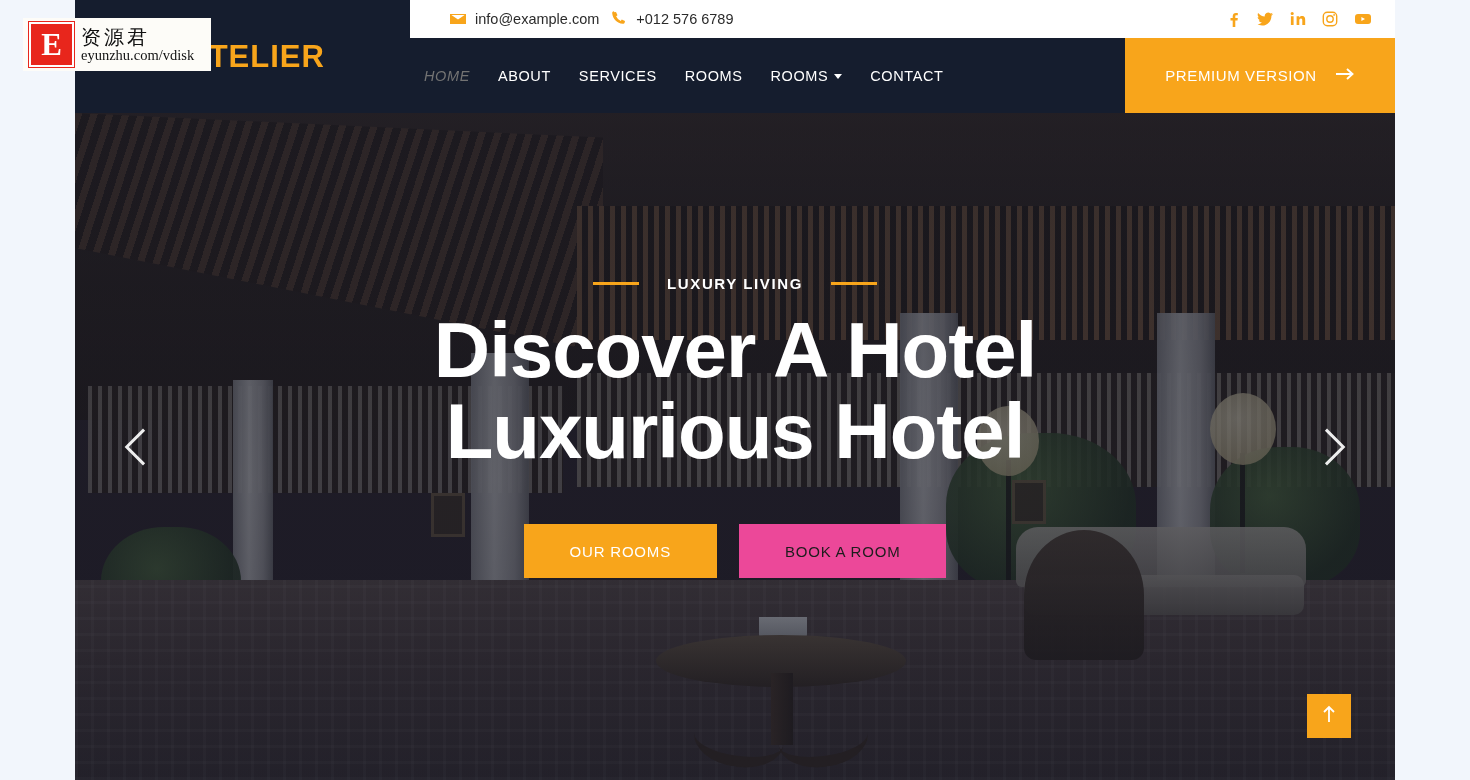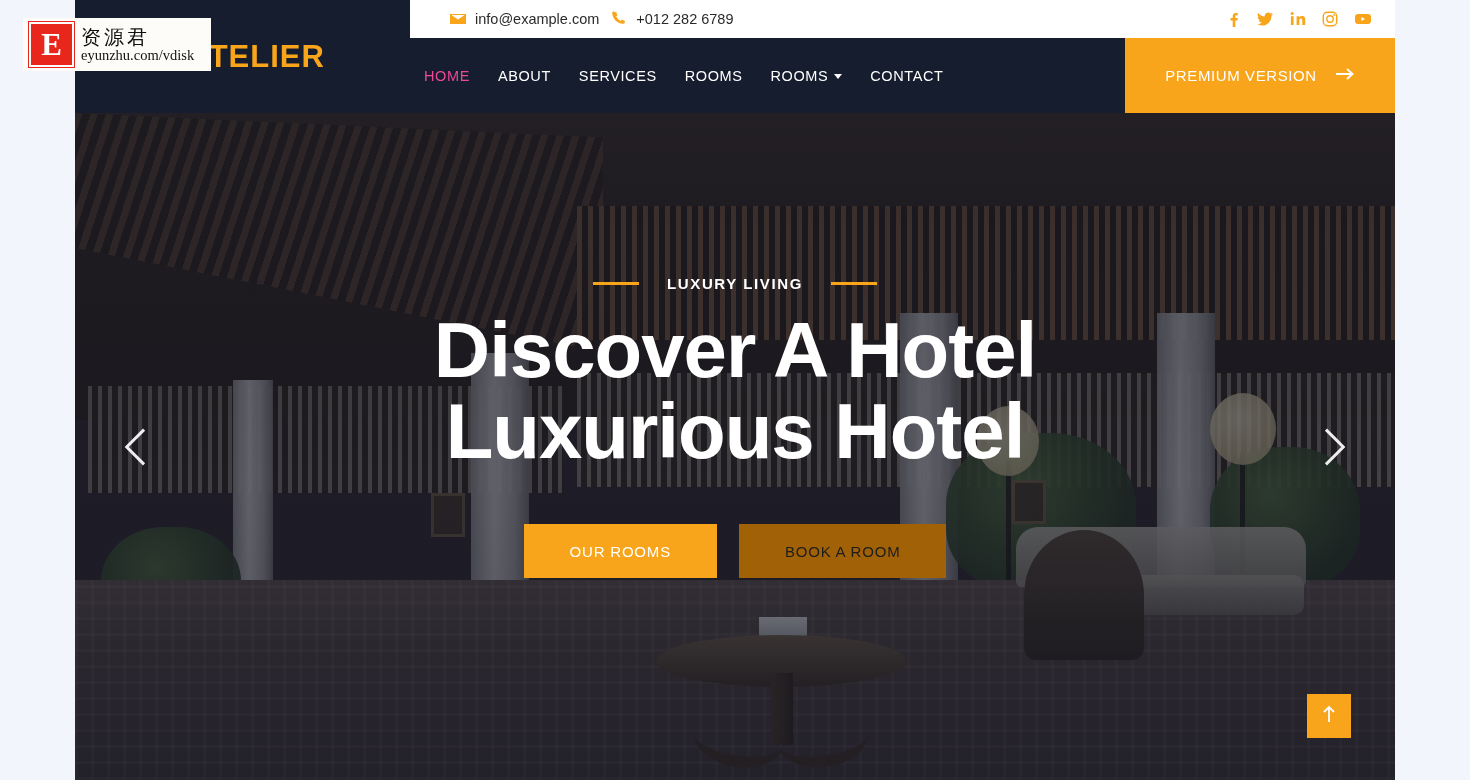--- a/index.html
+++ b/index.html
@@ -57,21 +57,21 @@
     width: 1320px; height: 75px;
     background: #151d2e;
     display: flex; align-items: center;
   }
   .navlinks { margin-left: 335px; display: flex; align-items: center; gap: 0; }
   .navlink {
     font-size: 14.5px; color: #ffffff; letter-spacing: .6px;
     padding: 0 14px; white-space: nowrap; cursor: pointer;
     display: flex; align-items: center; gap: 6px;
   }
-  .navlink.active { color: #ec4899; }
+  .navlink.active { color: #737373; font-style: italic; }
   .caret {
     width: 0; height: 0;
     border-left: 4.5px solid transparent;
     border-right: 4.5px solid transparent;
     border-top: 5.5px solid currentColor;
     display: inline-block; margin-top: 2px;
   }
   .premium-btn {
     position: absolute; right: 0; top: 0;
     width: 270px; height: 75px;
@@ -226,21 +226,21 @@
     max-width: 900px;
   }
   .hero-btns { display: flex; gap: 22px; margin-top: 52px; }
   .btn {
     height: 54px; padding: 0 46px;
     display: flex; align-items: center; justify-content: center;
     font-size: 15px; letter-spacing: .8px; cursor: pointer;
     white-space: nowrap;
   }
   .btn-primary { background: #f8a51b; color: #ffffff; }
-  .btn-light { background: #a16207; color: #1d1d1d; }
+  .btn-light { background: #ec4899; color: #1d1d1d; }
 
   .nav-arrow {
     position: absolute; top: 50%; transform: translateY(-50%);
     width: 60px; height: 60px;
     display: flex; align-items: center; justify-content: center;
     cursor: pointer;
   }
   .nav-arrow.prev { left: 38px; }
   .nav-arrow.next { right: 38px; }
   .chev { width: 26px; height: 26px; border-top: 3px solid rgba(255,255,255,.92); border-right: 3px solid rgba(255,255,255,.92); }
@@ -293,21 +293,21 @@
                 </svg>
             </span>
             <span>info@example.com</span>
           </div>
           <div class="contact-item">
             <span class="ic">
               <svg width="16" height="16" viewBox="0 0 16 16" fill="currentColor">
                   <path d="M3.6 1.3 5 1l1.5 3.2-1.4 1.1a9 9 0 0 0 4.6 4.6l1.1-1.4L14 10l-.3 1.4c-.2.9-1 1.5-1.9 1.4C6.2 12.3 1.7 7.8 1.2 2.2c-.1-.9.5-1.7 1.4-1.9z"></path>
                 </svg>
             </span>
-            <span>+012 282 6789</span>
+            <span>+012 576 6789</span>
           </div>
         </div>
         <div class="socials">
           <span class="soc">
             <svg width="16" height="16" viewBox="0 0 16 16" fill="currentColor">
                 <path d="M10.3 16V9.5h2.2l.3-2.5h-2.5V5.4c0-.7.2-1.2 1.2-1.2h1.3V2c-.2 0-1-.1-1.9-.1-1.9 0-3.2 1.2-3.2 3.3V7H5.5v2.5h2.2V16h2.6z"></path>
               </svg>
           </span>
           <span class="soc">
             <svg width="17" height="16" viewBox="0 0 17 16" fill="currentColor">

